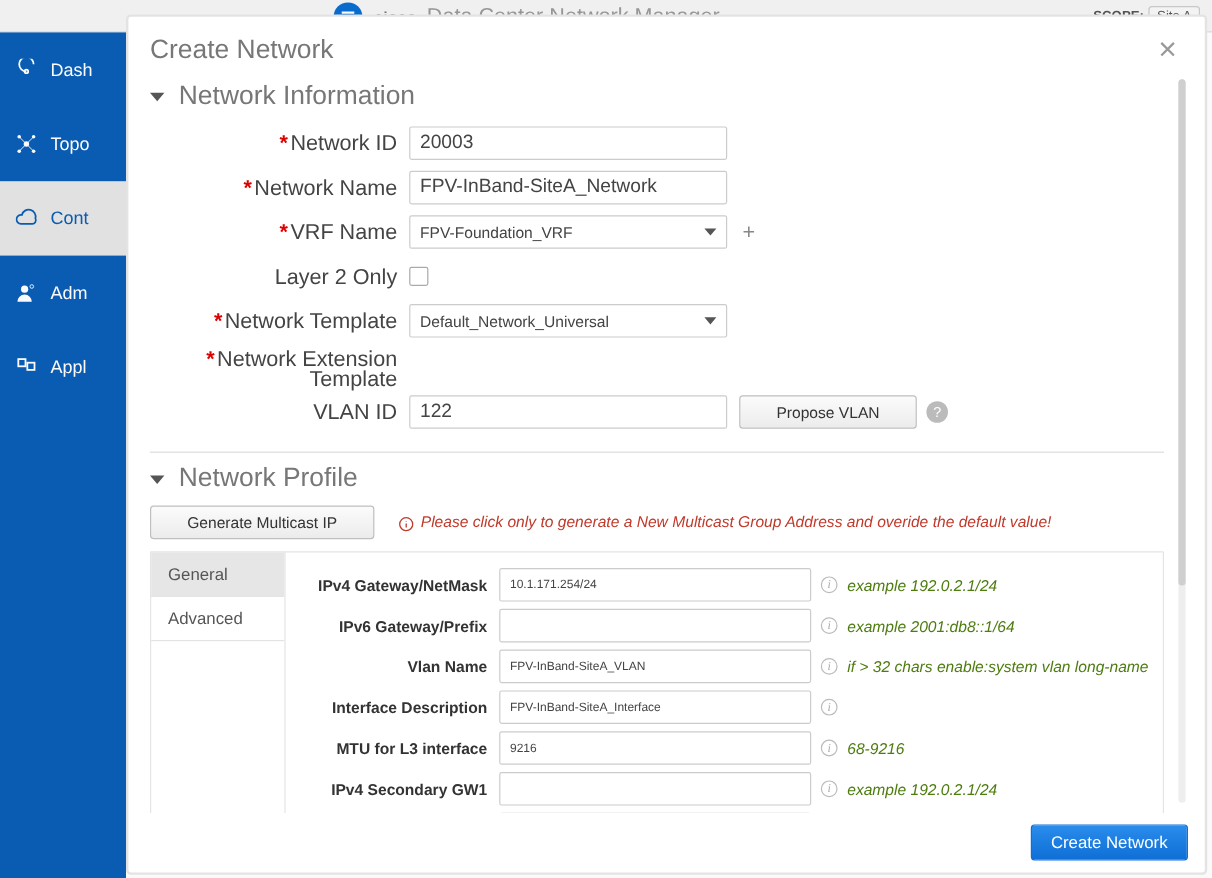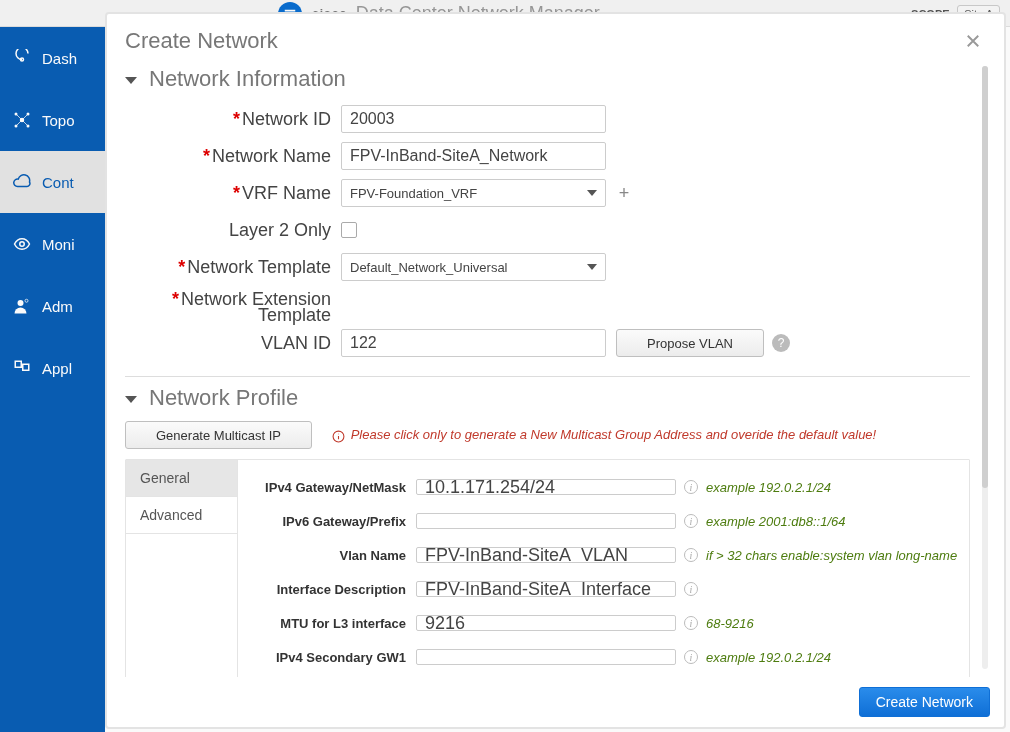--- a/index.html
+++ b/index.html
@@ -58,21 +58,21 @@
   .mcast-note-icon { display:inline-flex; vertical-align:middle; margin-right:2px; }
 
   .np-container { display:flex; border:1px solid #e4e4e4; border-radius:1px; }
   .np-tabs { width:112px; border-right:1px solid #e4e4e4; display:flex; flex-direction:column; }
   .np-tab { padding:10px 14px; font-size:14px; color:#555; cursor:pointer; border-bottom:1px solid #e4e4e4; }
   .np-tab.active { background:#e6e6e6; }
   .np-panel { flex:1; padding:10px 6px; }
 
   .prow { display:flex; align-items:center; min-height:34px; }
   .plabel { width:172px; text-align:right; padding-right:10px; color:#333; font-weight:bold; font-size:13px; }
-  .pinput { width:260px; height:16px; border:1px solid #ccc; border-radius:2px; padding:4px 8px; font-size:18px; color:#444; }
+  .pinput { width:260px; height:28px; border:1px solid #ccc; border-radius:2px; padding:4px 8px; font-size:10px; color:#444; }
   .hinticon { width:14px; height:14px; border:1px solid #bbb; border-radius:50%; color:#aaa; font-size:10px; font-style:italic; display:inline-flex; align-items:center; justify-content:center; margin:0 8px 0 8px; font-family: Georgia, serif; }
   .hint { color:#4d7c0f; font-style:italic; font-size:13px; }
 
   .modal-foot { padding:10px 14px; display:flex; justify-content:flex-end; }
   .btn-primary { background:linear-gradient(#2a8ceb,#0f6fd6); border:1px solid #0f6fd6; color:#fff; height:30px; padding:0 16px; border-radius:3px; font-size:14px; cursor:pointer; }
 </style>
 </head>
 <body>
 
 <div class="app-bg">
@@ -113,29 +113,20 @@
         </span>
       <span>Topo</span>
     </div>
     <div class="side-item active">
       <span class="sicon">
           <svg width="18" height="18" viewBox="0 0 24 24" fill="none" stroke="#0a5eb5" stroke-width="2">
             <path d="M6 18a5 5 0 1 1 1-9.9A6 6 0 0 1 22 12a4 4 0 0 1-4 6H6z"></path>
           </svg>
         </span>
       <span>Cont</span>
-    </div>
-    <div class="side-item">
-      <span class="sicon">
-          <svg width="18" height="18" viewBox="0 0 24 24" fill="none" stroke="white" stroke-width="2">
-            <path d="M2 12s3.5-7 10-7 10 7 10 7-3.5 7-10 7S2 12 2 12z"></path>
-            <circle cx="12" cy="12" r="3"></circle>
-          </svg>
-        </span>
-      <span>Moni</span>
     </div>
     <div class="side-item">
       <span class="sicon">
           <svg width="18" height="18" viewBox="0 0 24 24" fill="white">
             <circle cx="10" cy="8" r="4"></circle>
             <path d="M2 22a8 8 0 0 1 16 0H2z"></path>
             <circle cx="18" cy="5" r="2" fill="none" stroke="white"></circle>
           </svg>
         </span>
       <span>Adm</span>

